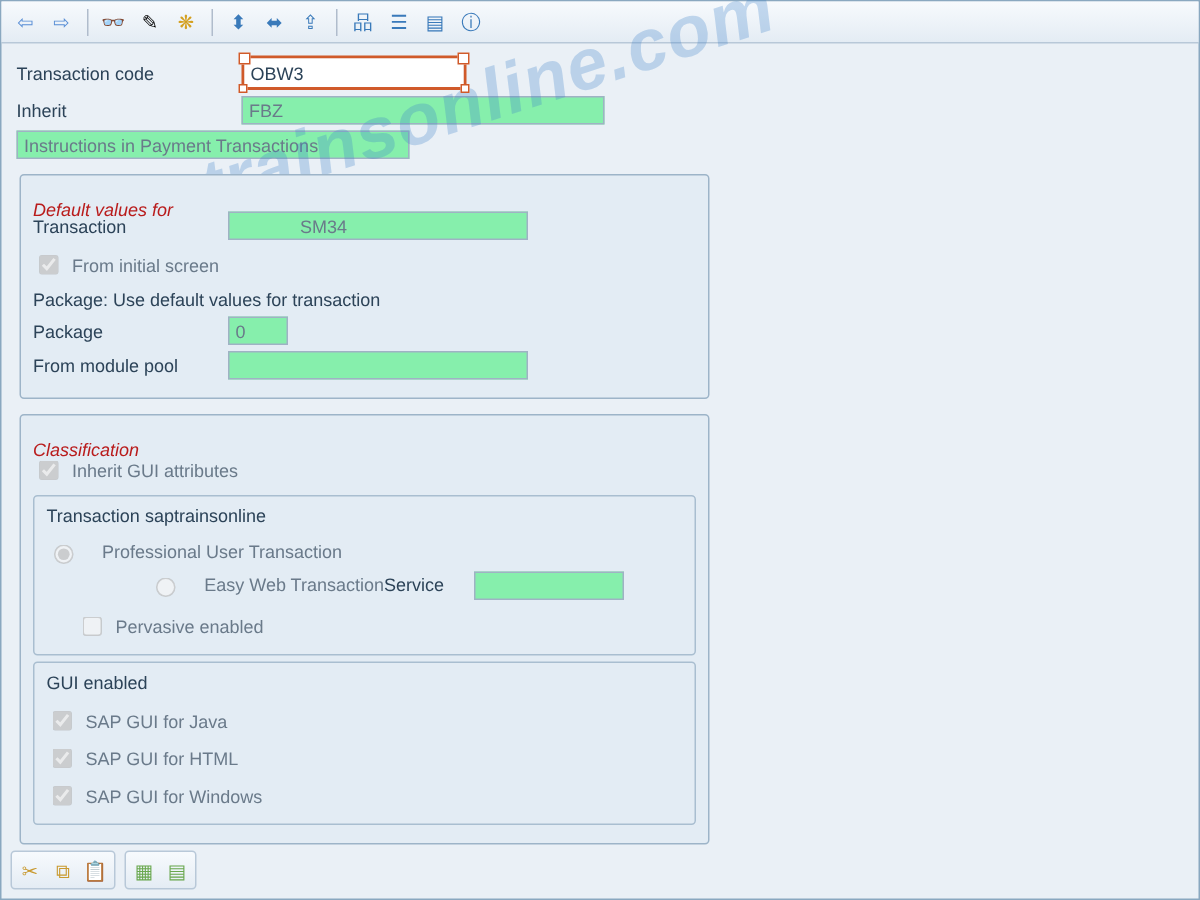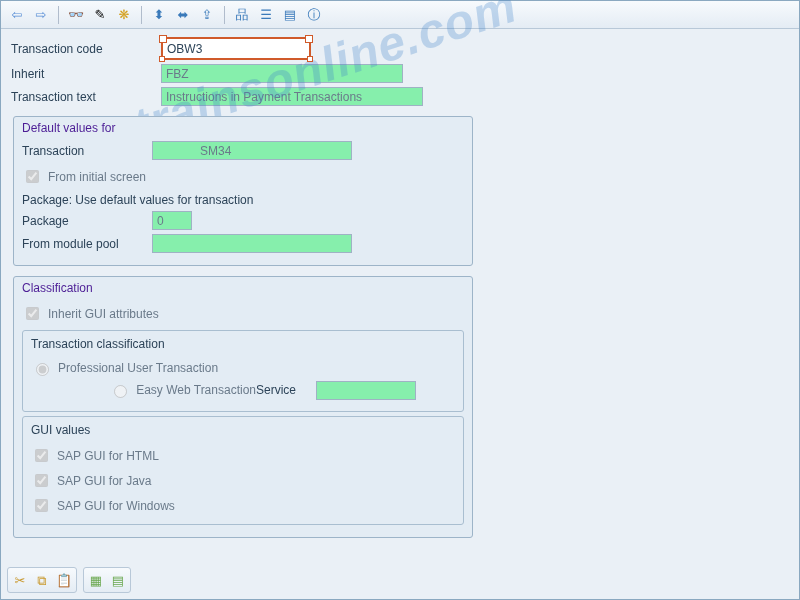--- a/index.html
+++ b/index.html
@@ -17,27 +17,27 @@
   .input { height: 19px; border: 1px solid #9fb2c4; background: #fff; padding: 1px 4px; color: #2c4358; }
   .input.disabled { background: #86efac; color: #6a7a8a; }
   .focus-box { border: 2px solid #d05a2a; position: relative; }
   .focus-box::before, .focus-box::after, .focus-box .c1, .focus-box .c2 { content:""; position:absolute; width:6px; height:6px; border:1px solid #d05a2a; background:#fff; }
   .focus-box::before { top:-4px; left:-4px; }
   .focus-box::after { top:-4px; right:-4px; }
   .focus-box .c1 { bottom:-4px; left:-4px; }
   .focus-box .c2 { bottom:-4px; right:-4px; }
 
   .group { border: 1px solid #9db4c8; border-radius: 3px; background: #e3ecf4; margin: 10px 2px 4px 2px; padding: 6px 8px 8px 8px; position: relative; width: 460px; }
-  .group > .title { position: relative; top: 0; background: transparent; color: #4c1d95; margin: -2px 0 6px 0; }
+  .group > .title { position: relative; top: 12px; background: transparent; color: #b91c1c; margin: -2px 0 6px 0; font-style: italic; }
   .group-inner { border: 1px solid #a9bed0; border-radius: 3px; padding: 6px 8px; margin: 4px 0; background: #e3ecf4; }
   .group-inner > .title { color: #2c4358; margin-bottom: 6px; }
 
   .chk { display: inline-flex; align-items: center; gap: 6px; color: #2c4358; margin: 3px 0; }
   .chk input { width: 13px; height: 13px; }
-  .radio { display: inline-flex; align-items: center; gap: 6px; color: #6a7a8a; margin: 3px 0; }
+  .radio { display: inline-flex; align-items: center; gap: 16px; color: #6a7a8a; margin: 3px 0; }
   .disabled-text { color: #6a7a8a; }
 
   .bottom-toolbar { position: absolute; left: 6px; bottom: 6px; display: flex; gap: 6px; }
   .bt-group { display:flex; gap:2px; padding:2px; border:1px solid #b8c8d8; border-radius:3px; background:linear-gradient(#f7fafd,#e4ecf4); }
 
   .watermark { position:absolute; top:50px; left:40px; font-size:48px; color:rgba(60,130,200,0.28); transform:rotate(-18deg); pointer-events:none; font-weight:bold; font-style:italic; letter-spacing:1px;}
 </style>
 </head>
 <body>
 
@@ -94,21 +94,20 @@
       <div class="focus-box" style="width:150px;">
         <input class="input" style="width: 100%; border: none;" value="OBW3">
         <span class="c1"></span><span class="c2"></span>
       </div>
     </div>
     <div class="row">
       <div class="label">Inherit</div>
       <input class="input disabled" style="width: 242px;" readonly="" value="FBZ">
     </div>
     <div class="row">
-      <div class="label">Transaction text</div>
       <input class="input disabled" style="width: 262px;" readonly="" value="Instructions in Payment Transactions">
     </div>
 
     <div class="group">
       <div class="title">Default values for</div>
       <div class="row">
         <div class="label" style="width:130px;">Transaction</div>
         <input class="input disabled" style="width: 200px; padding-left: 47px;" readonly="" value="SM34">
       </div>
       <label class="chk">
@@ -129,47 +128,51 @@
     </div>
 
     <div class="group">
       <div class="title">Classification</div>
       <label class="chk">
         <input type="checkbox" checked="" disabled="" style="">
         <span class="disabled-text">Inherit GUI attributes</span>
       </label>
 
       <div class="group-inner">
-        <div class="title">Transaction classification</div>
+        <div class="title">Transaction saptrainsonline</div>
         <div><label class="radio">
           <input type="radio" checked="" disabled="" style="">
           <span>Professional User Transaction</span>
         </label></div>
         <div class="row">
           <label class="radio" style="width:225px;justify-content:flex-end;">
             <input type="radio" disabled="" style="">
             <span>Easy Web Transaction</span>
           </label>
           <span style="width:60px; color:#2c4358;">Service</span>
           <input class="input disabled" style="width: 100px;" readonly="" value="">
         </div>
+        <div style="padding-left:20px;"><label class="chk">
+          <input type="checkbox" disabled="" style="">
+          <span class="disabled-text">Pervasive enabled</span>
+        </label></div>
       </div>
 
       <div class="group-inner">
-        <div class="title">GUI values</div>
+        <div class="title">GUI enabled</div>
+        <div><label class="chk">
+          <input type="checkbox" checked="" disabled="" style="">
+          <span class="disabled-text">SAP GUI for Java</span>
+        </label></div>
         <div><label class="chk">
           <input type="checkbox" checked="" disabled="" style="">
           <span class="disabled-text">SAP GUI for HTML</span>
         </label></div>
         <div><label class="chk">
           <input type="checkbox" checked="" disabled="" style="">
-          <span class="disabled-text">SAP GUI for Java</span>
-        </label></div>
-        <div><label class="chk">
-          <input type="checkbox" checked="" disabled="" style="">
           <span class="disabled-text">SAP GUI for Windows</span>
         </label></div>
       </div>
     </div>
 
   </div>
 
   <div class="bottom-toolbar">
     <div class="bt-group">
       <span class="tb-btn">

